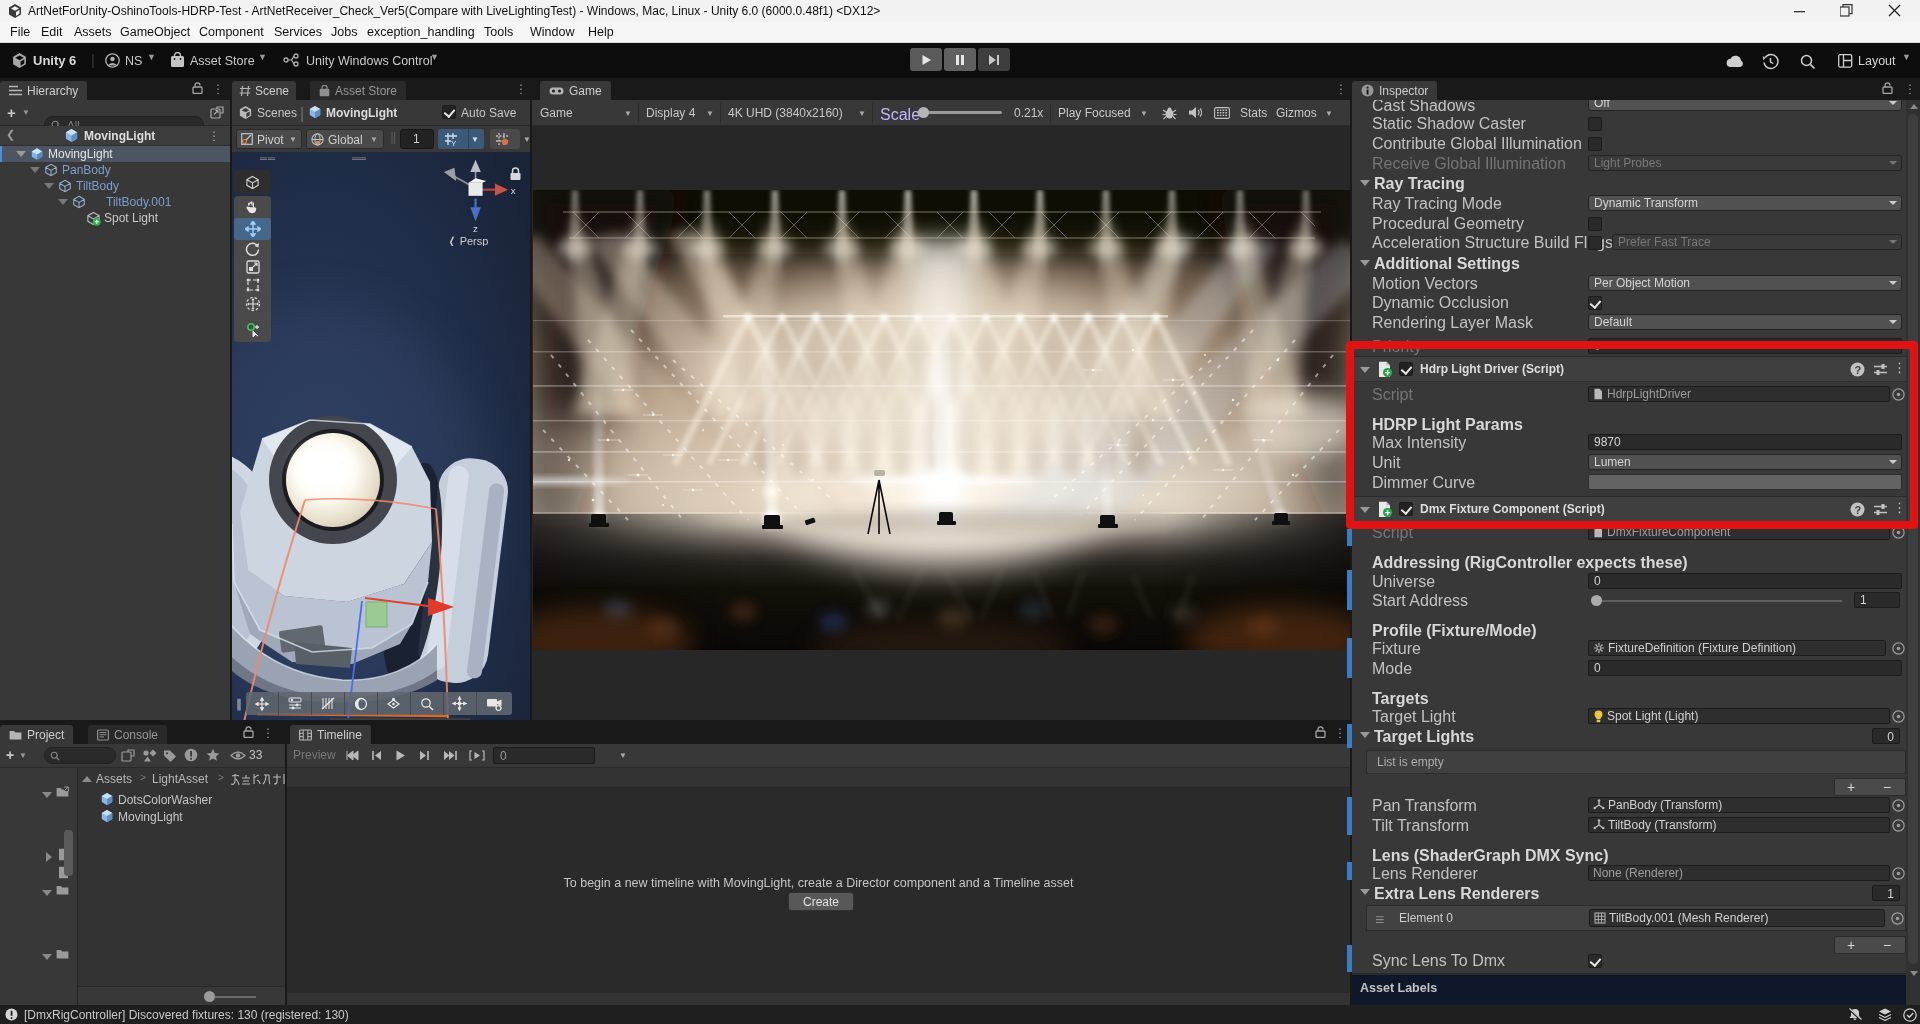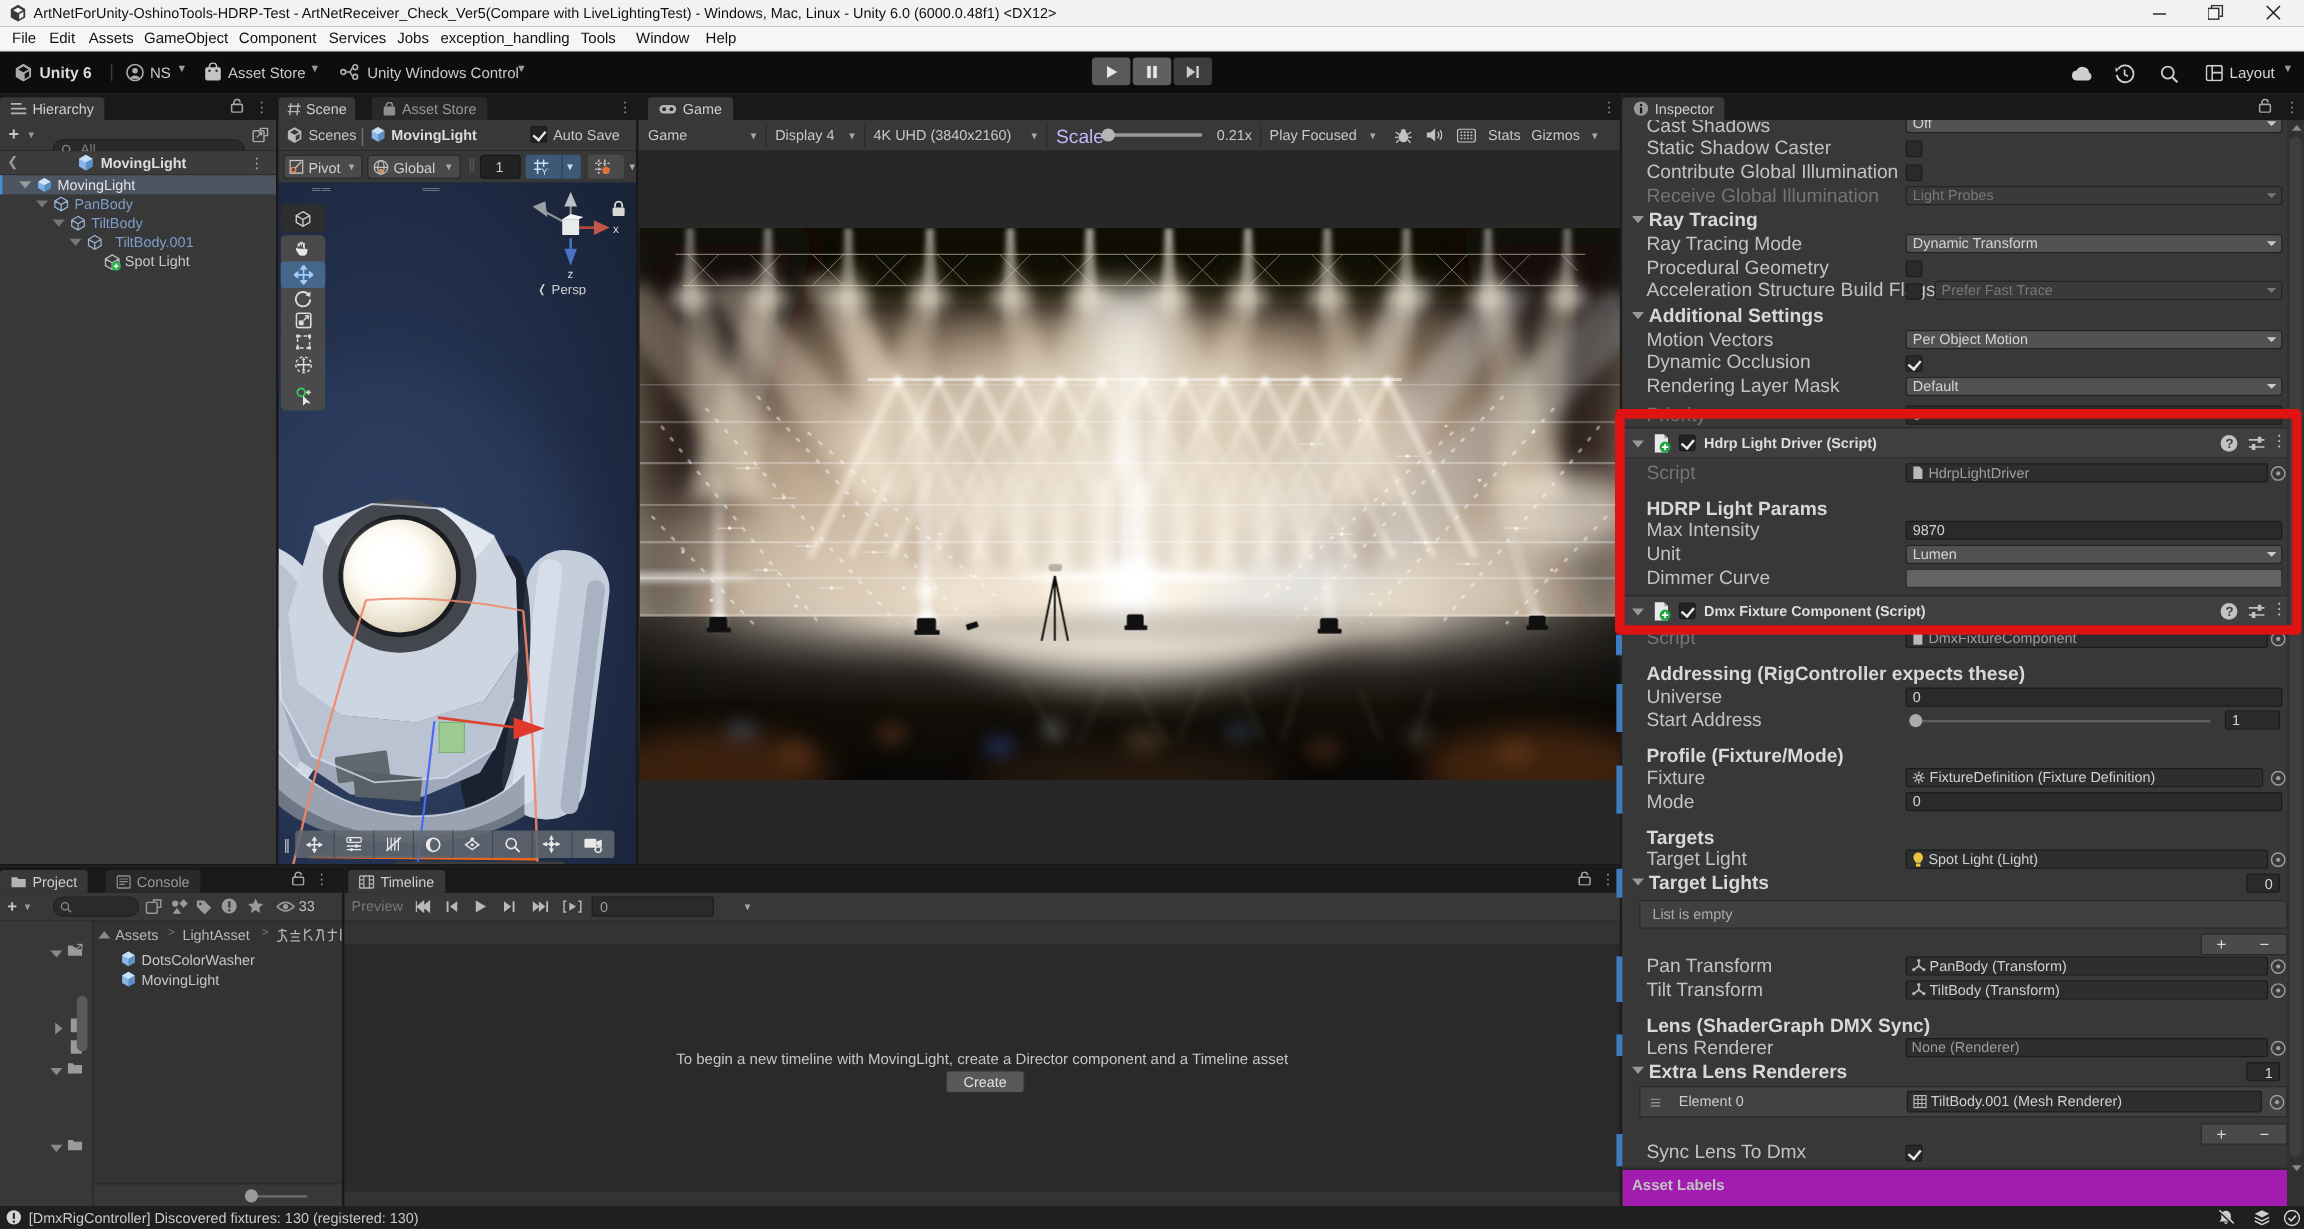--- a/index.html
+++ b/index.html
@@ -215,21 +215,21 @@
         <svg style="margin-left:4px" width="14" height="14" viewBox="0 0 16 16">
           <path fill="none" stroke="#96b3cf" stroke-width="1.2" d="M8 1.5 14 5 14 11 8 14.5 2 11 2 5Z M2 5 8 8.5 14 5 M8 8.5 8 14.5"></path>
         </svg>
         <span class="bluetext" style="margin-left:4px">TiltBody</span>
       </div>
   <div class="hrow" style="top:116px">
         <span class="tri" style="margin-left:58px;border-top-color:#777"></span>
         <svg style="margin-left:4px" width="14" height="14" viewBox="0 0 16 16">
           <path fill="none" stroke="#96b3cf" stroke-width="1.2" d="M8 1.5 14 5 14 11 8 14.5 2 11 2 5Z M2 5 8 8.5 14 5 M8 8.5 8 14.5"></path>
         </svg>
-        <span class="bluetext" style="margin-left:10px">TiltBody.001</span>
+        <span class="bluetext" style="margin-left:20px">TiltBody.001</span>
       </div>
   <div class="hrow" style="top:132px">
         <svg style="margin-left:86px" width="15" height="15" viewBox="0 0 16 16">
           <path fill="none" stroke="#b9b9b9" stroke-width="1.2" d="M8 1.5 14 5 14 11 8 14.5 2 11 2 5Z M2 5 8 8.5 14 5 M8 8.5 8 14.5"></path>
           <circle cx="11.5" cy="11.5" r="4.2" fill="#2ab14d"></circle>
           <path d="M11.5 9.3 V13.7 M9.3 11.5 H13.7" stroke="#fff" stroke-width="1.2"></path>
         </svg>
         <span style="margin-left:3px;color:#c9c9c9">Spot Light</span>
       </div>
 </div>
@@ -1077,21 +1077,21 @@
     </div>
     <div class="abs" style="left:482px;top:836px;width:72px;height:18px;background:#4a4a4a;border:1px solid #2b2b2b;border-radius:2px">
       <span style="position:absolute;left:12px;top:0px;color:#d8d8d8;font-size:14px">+</span>
       <span style="position:absolute;left:48px;top:0px;color:#d8d8d8;font-size:14px">−</span>
     </div>
     <div class="irow" style="top:852px">Sync Lens To Dmx</div>
     <div class="ival" style="top:853px">
           <div class="cbox check"></div>
         </div>
     <div class="abs" style="left:0;top:873px;width:568px;height:2px;background:#2a2a2a"></div>
-    <div class="abs" style="left:0;top:875px;width:568px;height:30px;background:#a21caf">
+    <div class="abs" style="left:0;top:875px;width:568px;height:30px;background:#0f172a">
       <span style="position:absolute;left:8px;top:6px;color:#c2c2c2;font-size:12.5px;font-weight:bold">Asset Labels</span>
     </div>
   </div>
 </div>
 
 <div class="abs" id="project">
   <div class="tabbar abs" style="left:0;top:0;width:285px;height:22px">
     <div class="tab" style="left:0"><svg width="13" height="11">
             <path d="M0.6 2 H5 L6.5 3.6 H12.4 V10.4 H0.6Z" fill="#b5b5b5"></path>
           </svg>Project</div>

